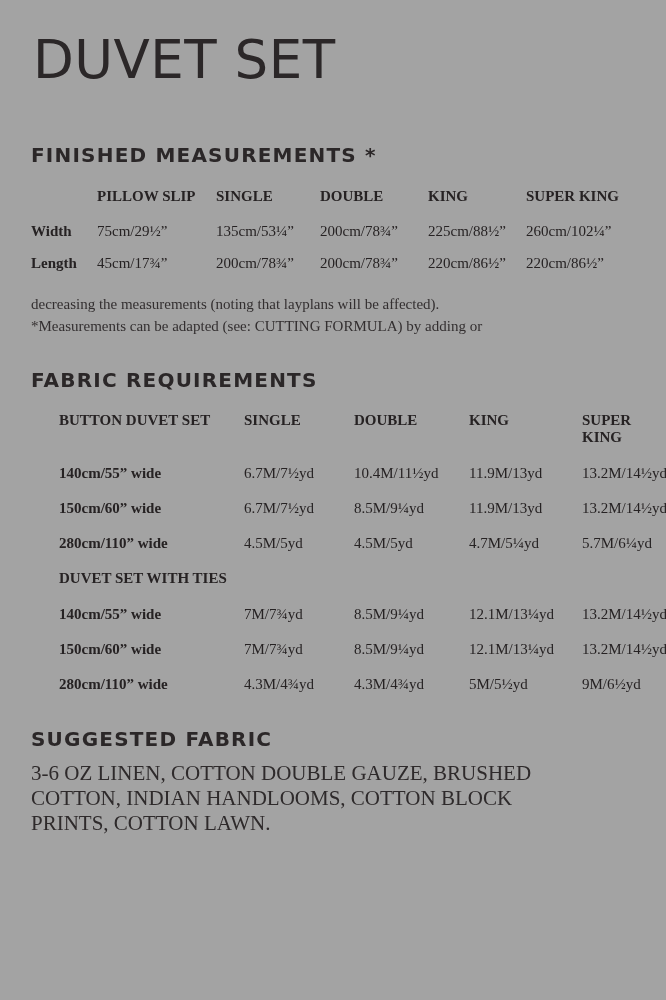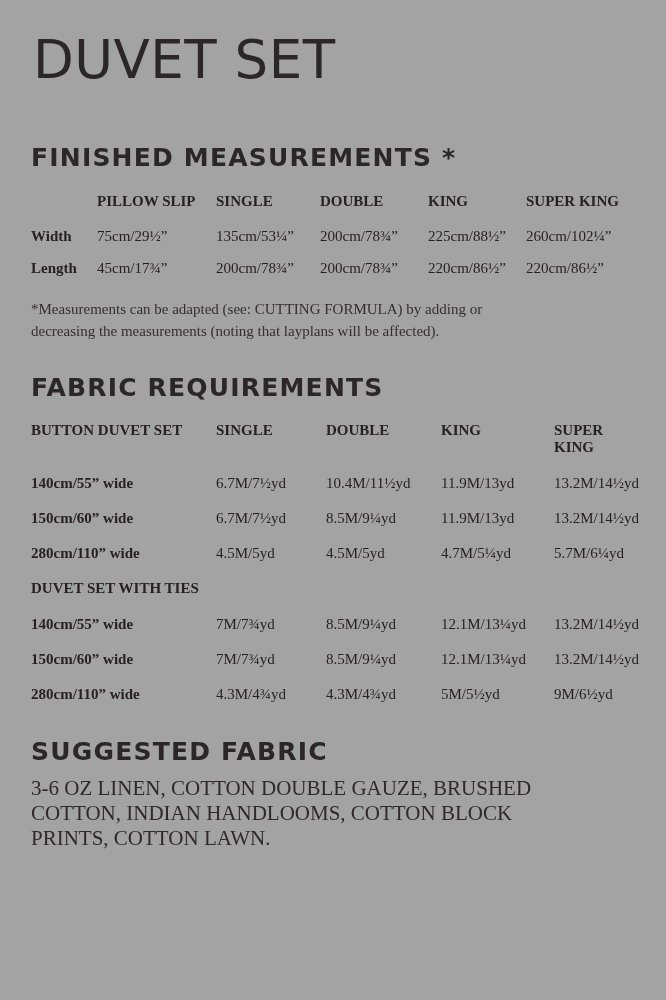--- a/index.html
+++ b/index.html
@@ -24,21 +24,21 @@
     line-height: 1.05;
     letter-spacing: 0.5px;
     color: #2b2728;
     margin: 6px 0 0 2px;
   }
 
   
   .sec-heading {
     font-family: "DejaVu Sans", "Liberation Sans", sans-serif;
     font-weight: 700;
-    font-size: 25px;
+    font-size: 20px;
     letter-spacing: 1.2px;
     color: #2b2728;
     line-height: 1;
   }
   .h-fm  { margin-top: 57px; }
   .h-fq  { margin-top: 33px; }
   .h-sf  { margin-top: 36px; }
   .h-ywn { margin-top: 24px; }
 
   
@@ -48,21 +48,21 @@
     font-size: 15px;
     line-height: 17px;
   }
   .fm-row { grid-template-columns: 66px 119px 104px 108px 98px 1fr; }
   .fq-row { grid-template-columns: 185px 110px 115px 113px 1fr; }
 
   .fm-table { margin-top: 23px; }
   .fm-head  { margin-bottom: 18px; }
   .fm-row.data { margin-bottom: 15px; }
 
-  .fq-table { margin-top: 22px; }
+  .fq-table { margin-top: 22px; margin-left: 28px; }
   .fq-head  { margin-bottom: 19px; }
   .fq-row.data { margin-bottom: 18px; }
   .fq-subhead { margin-top: 4px; margin-bottom: 19px; }
 
   .footnote {
     margin-top: 21px;
     font-size: 15px;
     line-height: 22px;
     color: #332f30;
   }
@@ -108,22 +108,22 @@
         <div class="serif-b">Length</div>
         <div>45cm/17¾”</div>
         <div>200cm/78¾”</div>
         <div>200cm/78¾”</div>
         <div>220cm/86½”</div>
         <div>220cm/86½”</div>
       </div>
     </div>
 
     <div class="footnote">
+      <div>decreasing the measurements (noting that layplans will be affected).</div>
       <div>*Measurements can be adapted (see: CUTTING FORMULA) by adding or</div>
-      <div>decreasing the measurements (noting that layplans will be affected).</div>
     </div>
   </section>
 
   <section>
     <h2 class="sec-heading h-fq">FABRIC REQUIREMENTS</h2>
 
     <div class="fq-table">
       <div class="fq-row fq-head serif-b">
         <div>BUTTON DUVET SET</div>
         <div>SINGLE</div>

